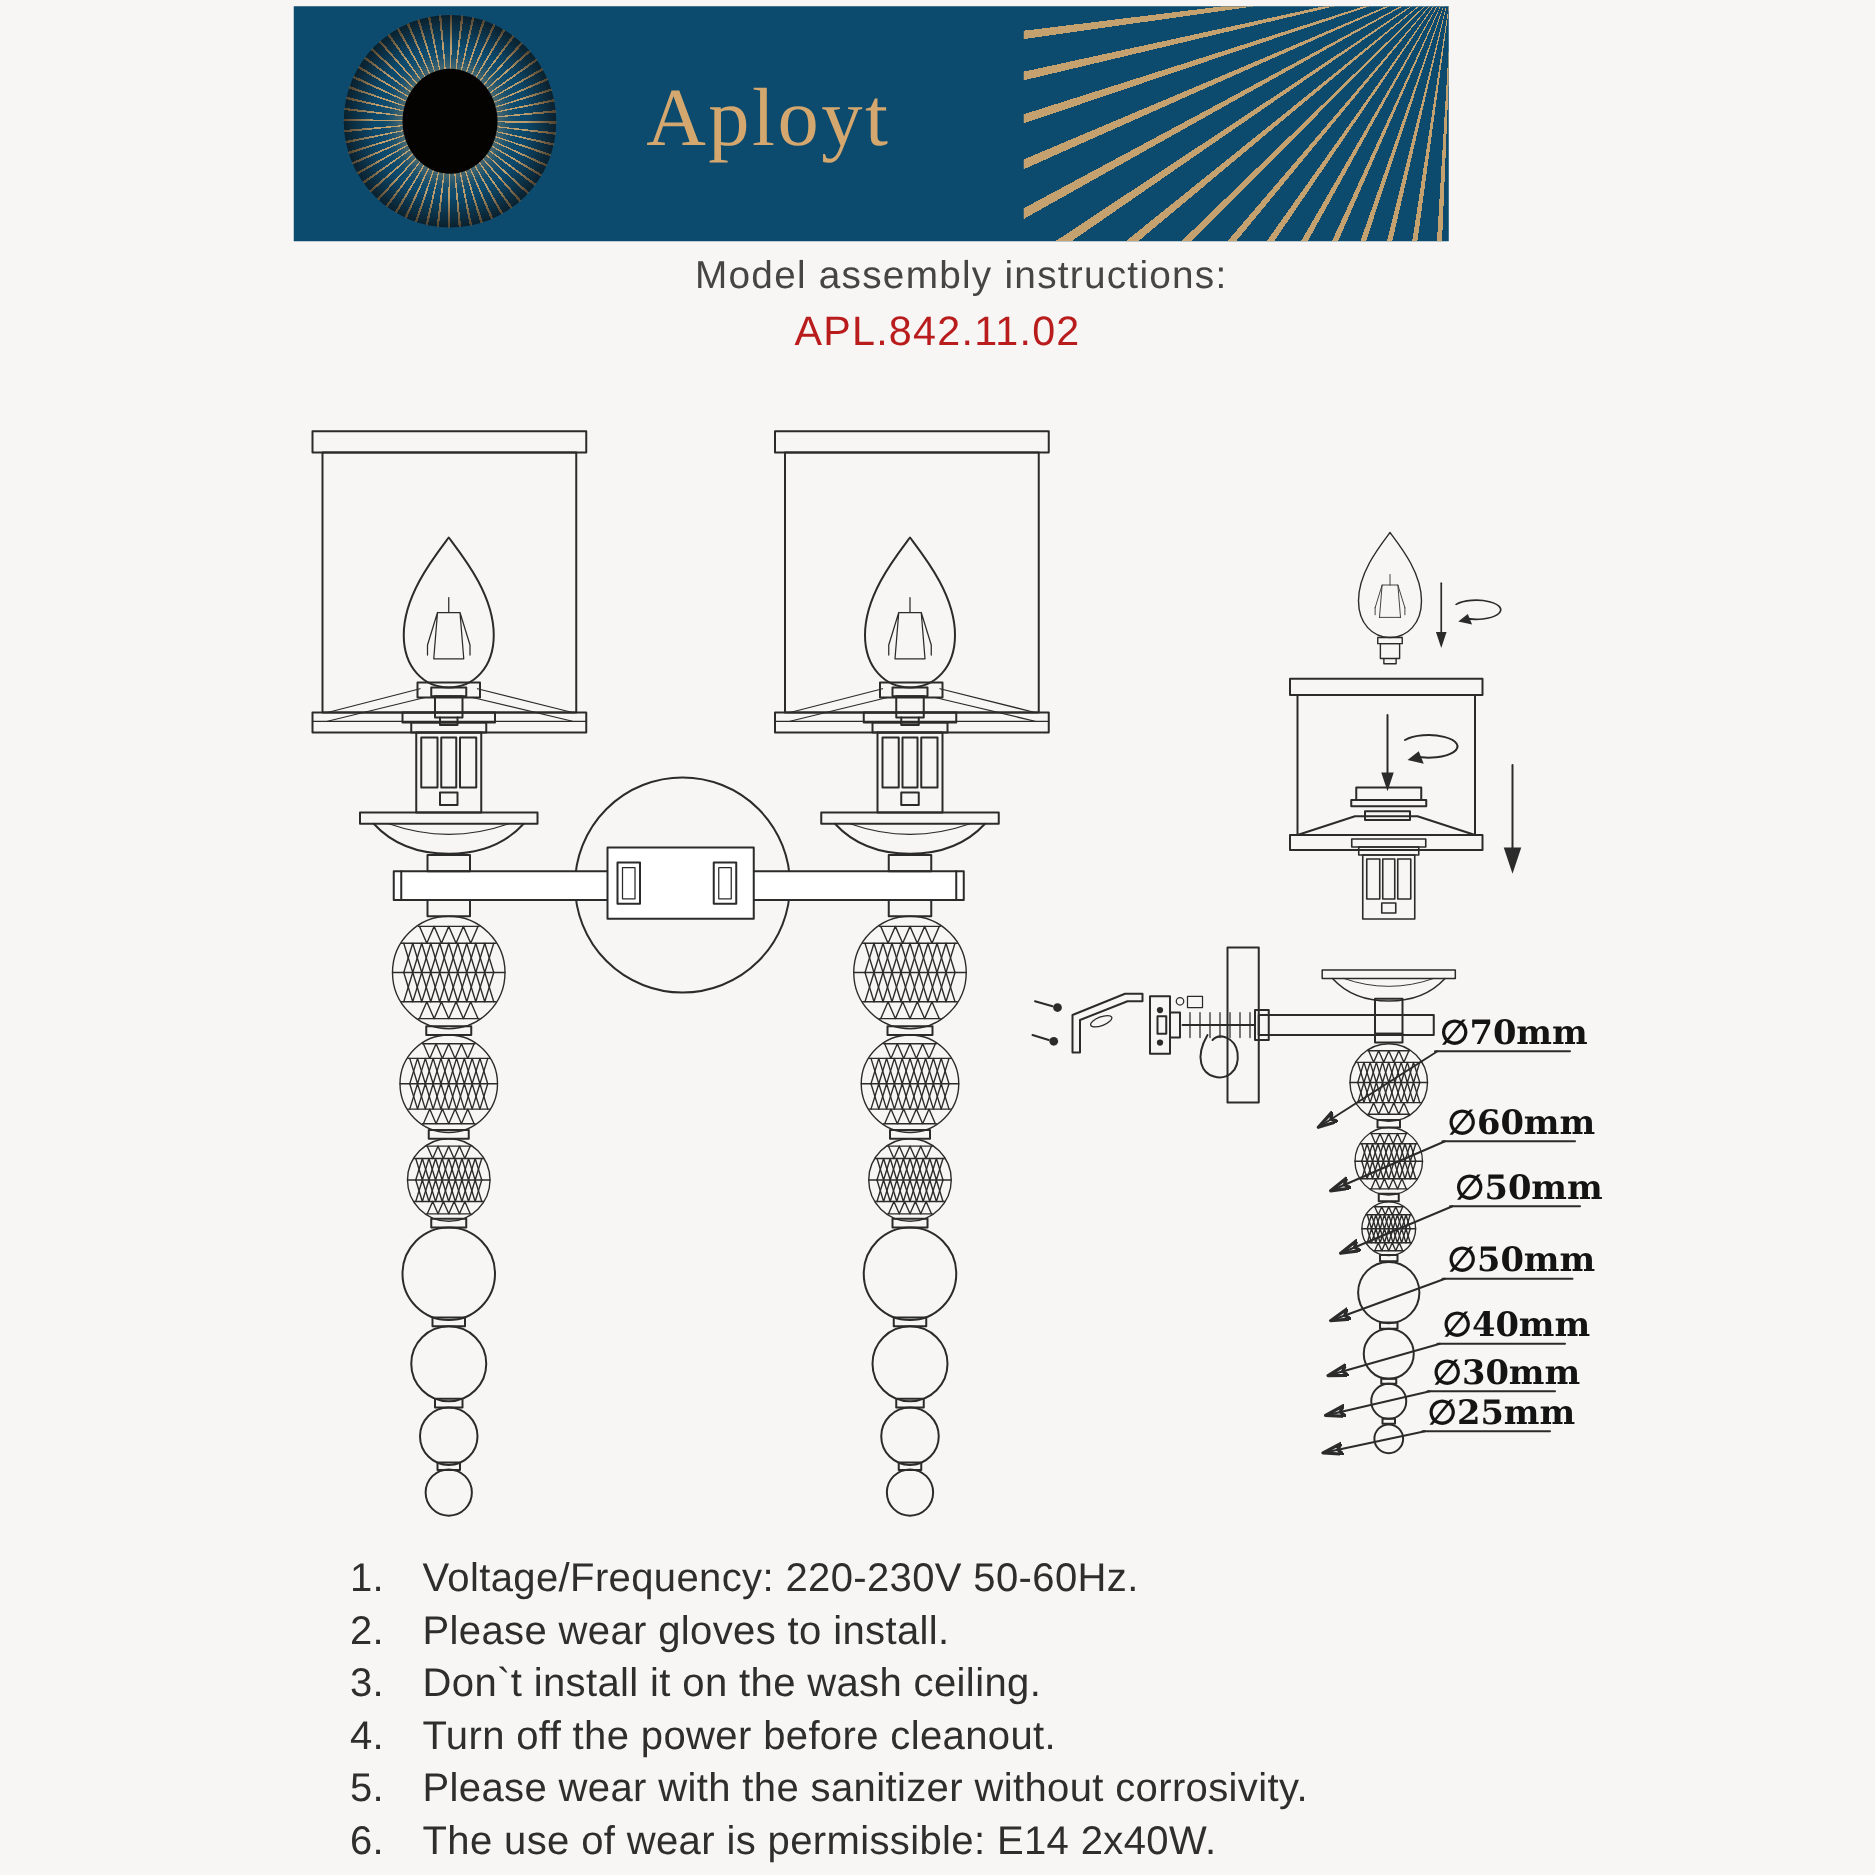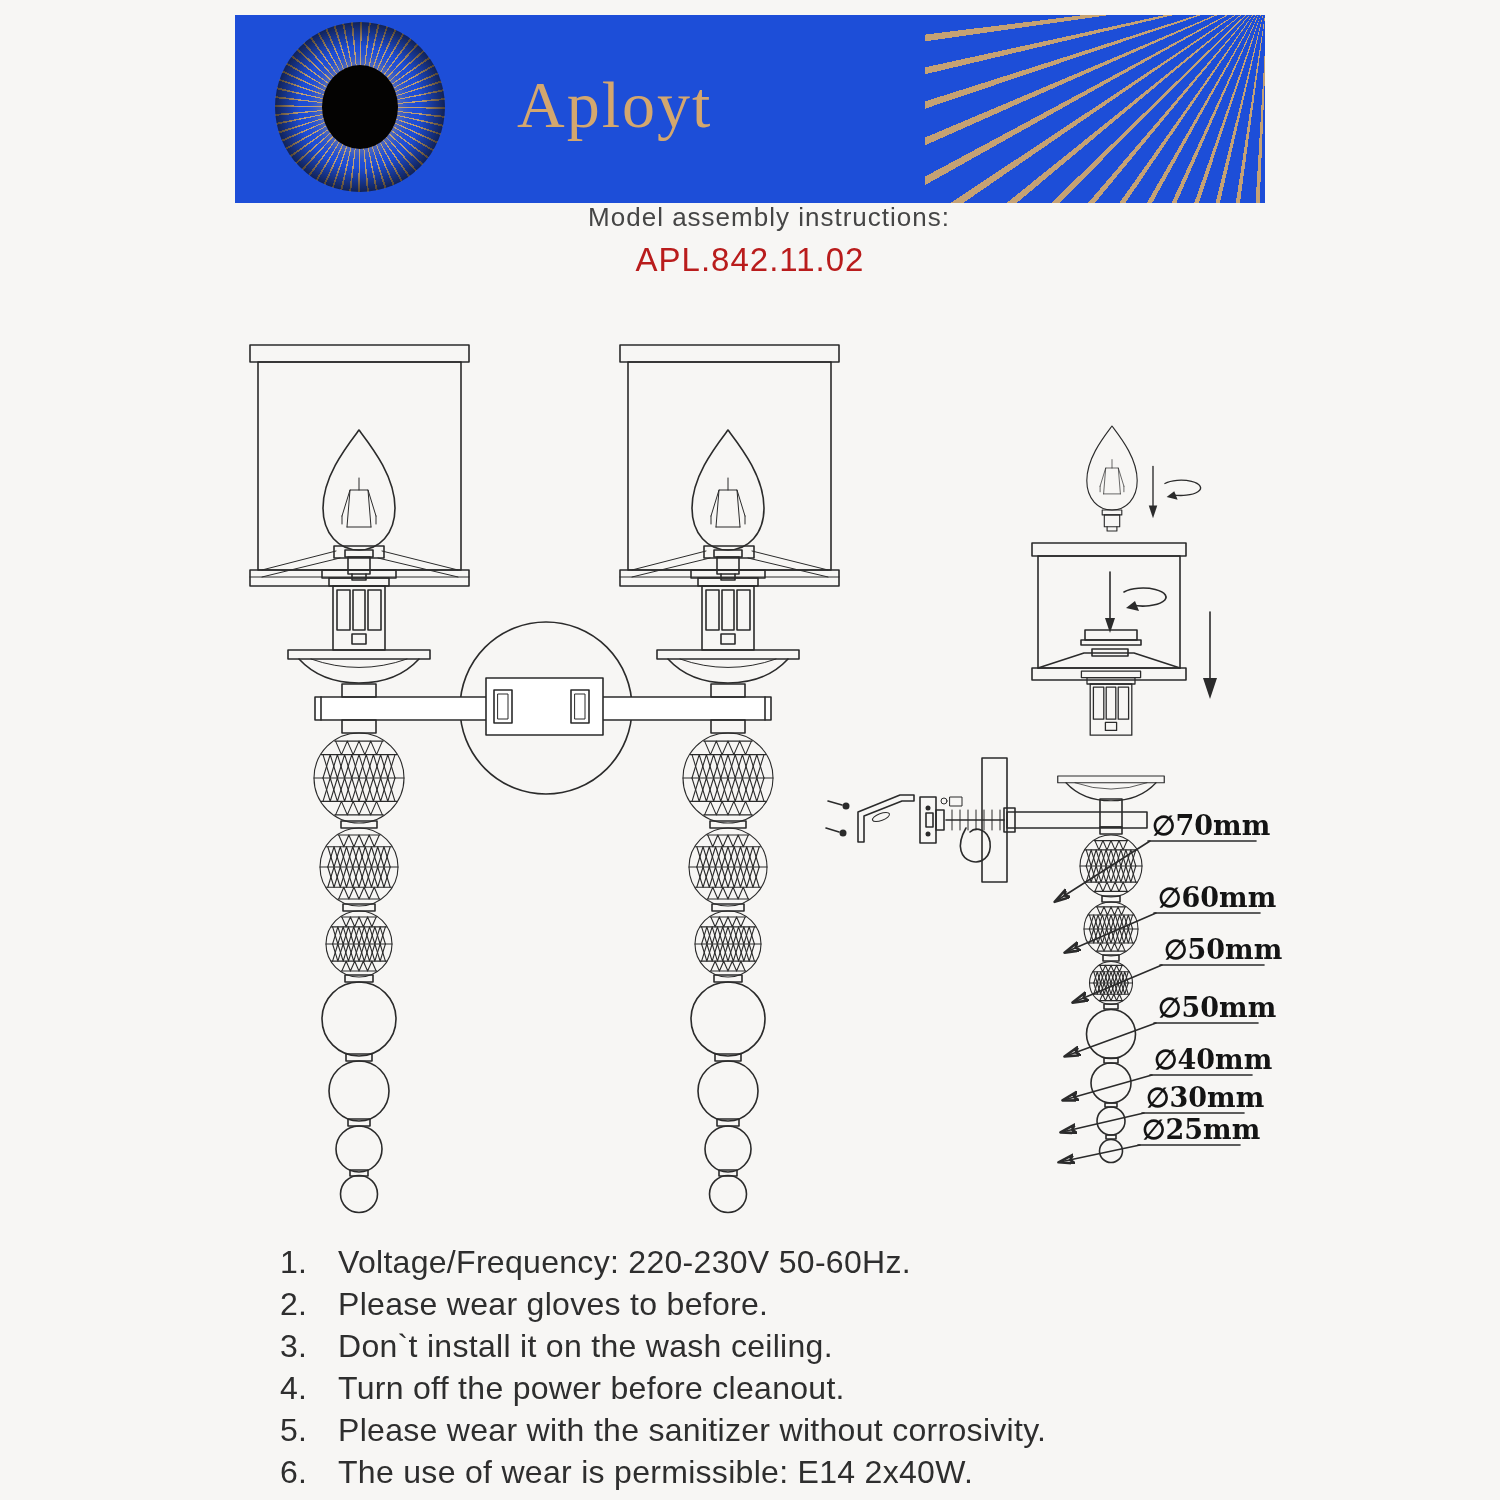--- a/index.html
+++ b/index.html
@@ -3,22 +3,22 @@
 <meta charset="utf-8">
 <style>
   html,body{margin:0;padding:0;}
   body{
     width:1500px;height:1500px;position:relative;overflow:hidden;
     background:#f7f6f4;
     font-family:"Liberation Sans",sans-serif;
   }
   
   .banner{
-    position:absolute;left:235px;top:15px;width:1030px;height:188px;
-    background:#1d4ed8;overflow:hidden;
+    position:absolute;left:235px;top:5px;width:924px;height:188px;
+    background:#0c4a6e;overflow:hidden;
   }
   .starburst{
     position:absolute;left:40px;top:7px;width:170px;height:170px;border-radius:50%;
     background:repeating-conic-gradient(rgba(200,163,110,.95) 0deg 1.3deg, rgba(10,7,5,0) 1.3deg 6deg);
   }
   .starburst::before{
     content:"";position:absolute;inset:0;border-radius:50%;
     background:radial-gradient(circle, rgba(10,7,5,0) 0 50%, rgba(10,7,5,.65) 72%, #0a0705 92%);
   }
   .starburst-core{
@@ -31,21 +31,21 @@
     font-family:"Liberation Serif",serif;font-size:66px;font-weight:400;
     color:#d4a76e;letter-spacing:2px;white-space:nowrap;
   }
   .rays{
     position:absolute;right:0;top:0;width:340px;height:188px;
     background:repeating-conic-gradient(from 140deg at 101% -12%,
       rgba(206,166,110,.95) 0deg 1.1deg, rgba(10,7,5,0) 1.1deg 5.3deg);
   }
   
   .heading{position:absolute;top:202px;left:0;width:100%;text-align:center;color:#454545;}
-  .title{font-size:26px;letter-spacing:1px;margin-left:38px;}
+  .title{font-size:31px;letter-spacing:1px;margin-left:38px;}
   .model{font-size:33px;margin-top:8px;letter-spacing:1px;color:#b91c1c;}
   
   #diagram{position:absolute;left:0;top:0;}
   #diagram *{fill:none;stroke:#2b2b2b;stroke-width:1.6;stroke-linecap:round;stroke-linejoin:round;}
   #diagram .wf{fill:#ffffff;}
   #diagram .fill{fill:#2b2b2b;stroke:none;}
   #diagram .thin{stroke-width:1;}
   #diagram #fb *{vector-effect:non-scaling-stroke;stroke-width:1.1;}
   #diagram text{fill:#141414;stroke:none;font:bold 27px "DejaVu Serif",serif;letter-spacing:0px;}
   
@@ -290,21 +290,21 @@
   </g>
 </svg>
 
 <div class="instructions">
   <div class="inst-row">
     <span class="num">1.</span>
     <span class="txt">Voltage/Frequency: 220-230V 50-60Hz.</span>
   </div>
   <div class="inst-row">
     <span class="num">2.</span>
-    <span class="txt">Please wear gloves to before.</span>
+    <span class="txt">Please wear gloves to install.</span>
   </div>
   <div class="inst-row">
     <span class="num">3.</span>
     <span class="txt">Don`t install it on the wash ceiling.</span>
   </div>
   <div class="inst-row">
     <span class="num">4.</span>
     <span class="txt">Turn off the power before cleanout.</span>
   </div>
   <div class="inst-row">

